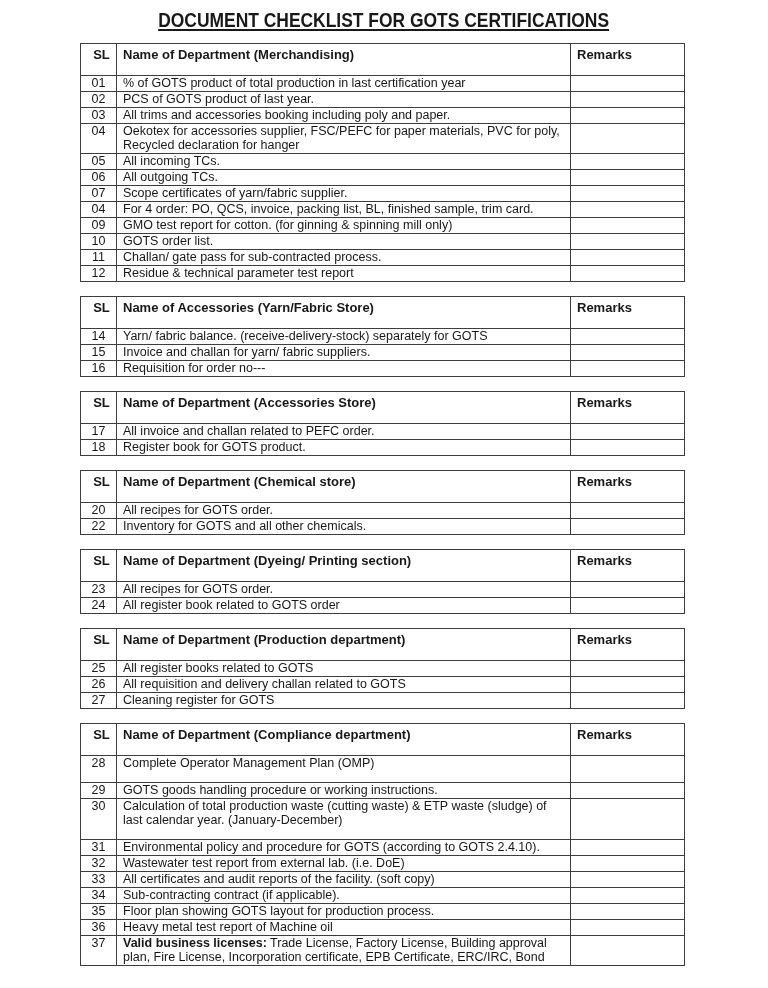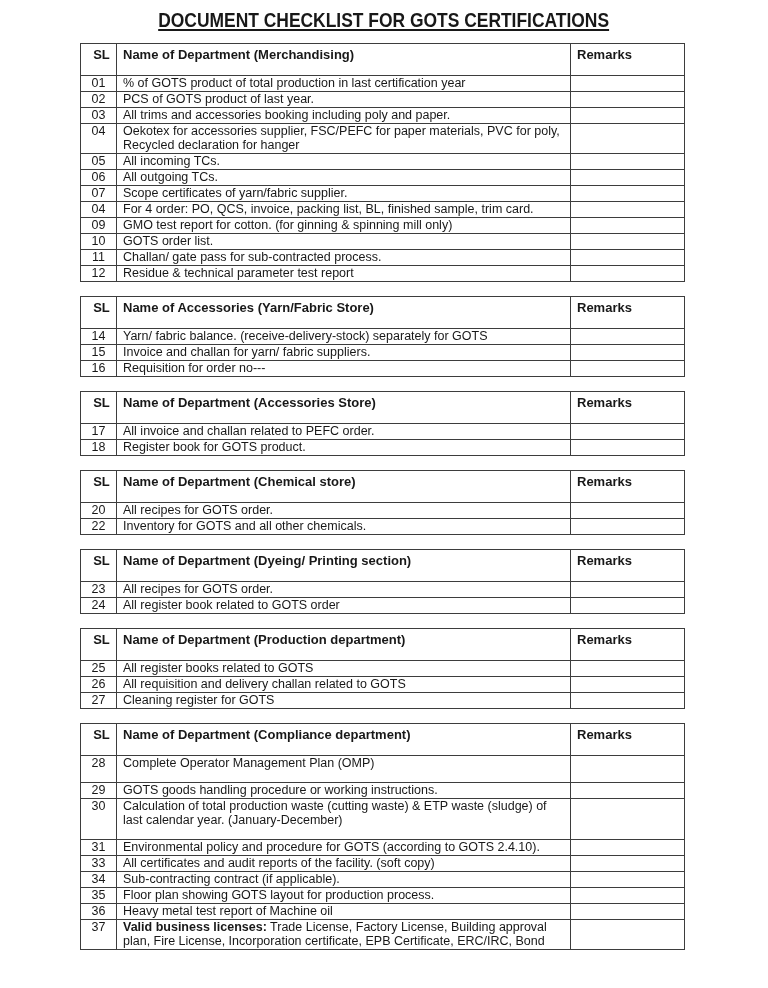--- a/index.html
+++ b/index.html
@@ -316,20 +316,25 @@
             <td class="sl">30</td>
             <td class="name">Calculation of total production waste (cutting waste) &amp; ETP waste (sludge) of last calendar year. (January-December)</td>
             <td class="rem"></td>
           </tr>
           <tr>
             <td class="sl">31</td>
             <td class="name">Environmental policy and procedure for GOTS (according to GOTS 2.4.10).</td>
             <td class="rem"></td>
           </tr>
           <tr>
+            <td class="sl">32</td>
+            <td class="name">Wastewater test report from external lab. (i.e. DoE)</td>
+            <td class="rem"></td>
+          </tr>
+          <tr>
             <td class="sl">33</td>
             <td class="name">All certificates and audit reports of the facility. (soft copy)</td>
             <td class="rem"></td>
           </tr>
           <tr>
             <td class="sl">34</td>
             <td class="name">Sub-contracting contract (if applicable).</td>
             <td class="rem"></td>
           </tr>
           <tr>

